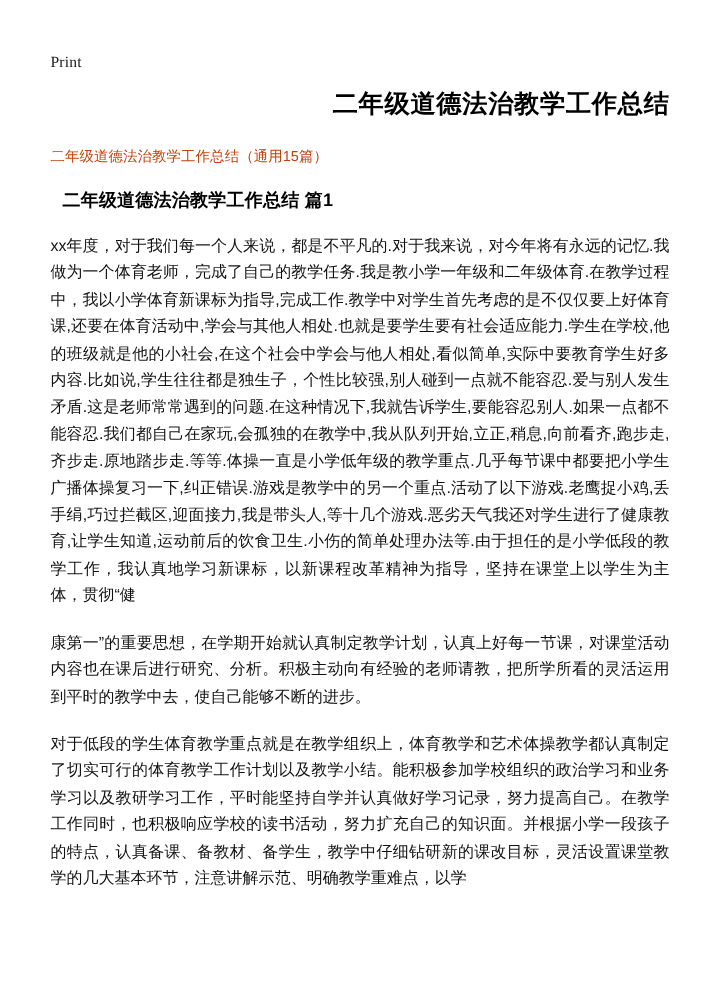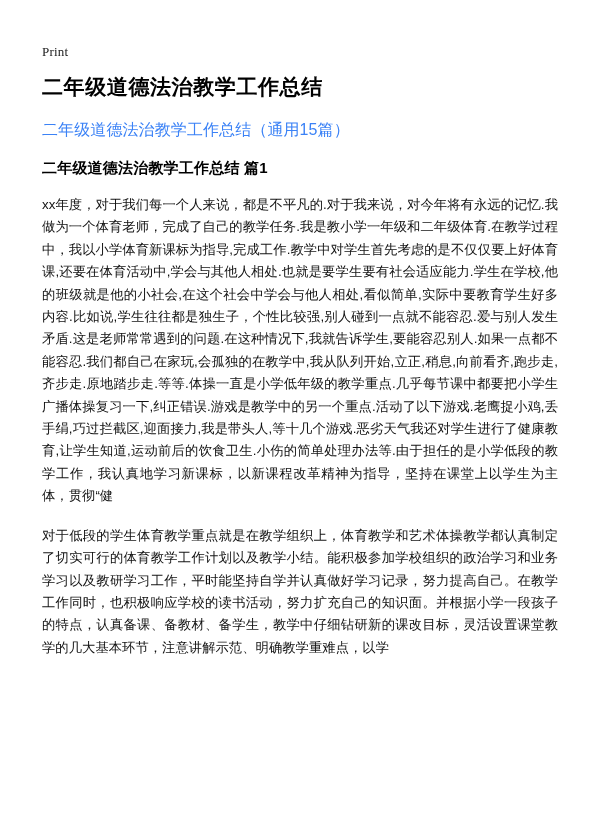--- a/index.html
+++ b/index.html
@@ -31,41 +31,41 @@
     color: #1a1a1a;
     letter-spacing: 0.2px;
   }
   .content {
     position: absolute;
     left: 42px;
     top: 72px;
     width: 516px;
   }
   .doc-title {
-    text-align: left;
+    text-align: right;
     font-size: 21px;
     font-weight: bold;
     line-height: 30px;
     color: #000;
     margin: 0 0 18px 0;
     letter-spacing: 0.6px;
   }
   .doc-subtitle {
-    font-size: 16px;
+    font-size: 12px;
     line-height: 20px;
-    color: #3b82f6;
+    color: #c2410c;
     margin: 0 0 17px 0;
     letter-spacing: 0.1px;
   }
   .section-heading {
     font-size: 15px;
     font-weight: bold;
     line-height: 22px;
     color: #000;
-    margin: 0 0 15px 0;
+    margin: 0 0 15px 10px;
     letter-spacing: 0.2px;
   }
   .para {
     font-size: 13.3px;
     line-height: 22.4px;
     color: #111;
     margin: 0 0 17px 0;
     text-align: justify;
     text-justify: inter-ideograph;
     letter-spacing: 0.05px;
@@ -84,17 +84,18 @@
 
   <div class="content">
 
     <h1 class="doc-title">二年级道德法治教学工作总结</h1>
 
     <div class="doc-subtitle">二年级道德法治教学工作总结（通用15篇）</div>
 
     <h2 class="section-heading">二年级道德法治教学工作总结 篇1</h2>
 
     <p class="para">xx年度，对于我们每一个人来说，都是不平凡的.对于我来说，对今年将有永远的记忆.我做为一个体育老师，完成了自己的教学任务.我是教小学一年级和二年级体育.在教学过程中，我以小学体育新课标为指导,完成工作.教学中对学生首先考虑的是不仅仅要上好体育课,还要在体育活动中,学会与其他人相处.也就是要学生要有社会适应能力.学生在学校,他的班级就是他的小社会,在这个社会中学会与他人相处,看似简单,实际中要教育学生好多内容.比如说,学生往往都是独生子，个性比较强,别人碰到一点就不能容忍.爱与别人发生矛盾.这是老师常常遇到的问题.在这种情况下,我就告诉学生,要能容忍别人.如果一点都不能容忍.我们都自己在家玩,会孤独的在教学中,我从队列开始,立正,稍息,向前看齐,跑步走,齐步走.原地踏步走.等等.体操一直是小学低年级的教学重点.几乎每节课中都要把小学生广播体操复习一下,纠正错误.游戏是教学中的另一个重点.活动了以下游戏.老鹰捉小鸡,丢手绢,巧过拦截区,迎面接力,我是带头人,等十几个游戏.恶劣天气我还对学生进行了健康教育,让学生知道,运动前后的饮食卫生.小伤的简单处理办法等.由于担任的是小学低段的教学工作，我认真地学习新课标，以新课程改革精神为指导，坚持在课堂上以学生为主体，贯彻“健</p>
+    <p class="para">康第一”的重要思想，在学期开始就认真制定教学计划，认真上好每一节课，对课堂活动内容也在课后进行研究、分析。积极主动向有经验的老师请教，把所学所看的灵活运用到平时的教学中去，使自己能够不断的进步。</p>
     <p class="para">对于低段的学生体育教学重点就是在教学组织上，体育教学和艺术体操教学都认真制定了切实可行的体育教学工作计划以及教学小结。能积极参加学校组织的政治学习和业务学习以及教研学习工作，平时能坚持自学并认真做好学习记录，努力提高自己。在教学工作同时，也积极响应学校的读书活动，努力扩充自己的知识面。并根据小学一段孩子的特点，认真备课、备教材、备学生，教学中仔细钻研新的课改目标，灵活设置课堂教学的几大基本环节，注意讲解示范、明确教学重难点，以学</p>
 
   </div>
 
 </div>
 
 </body></html>

